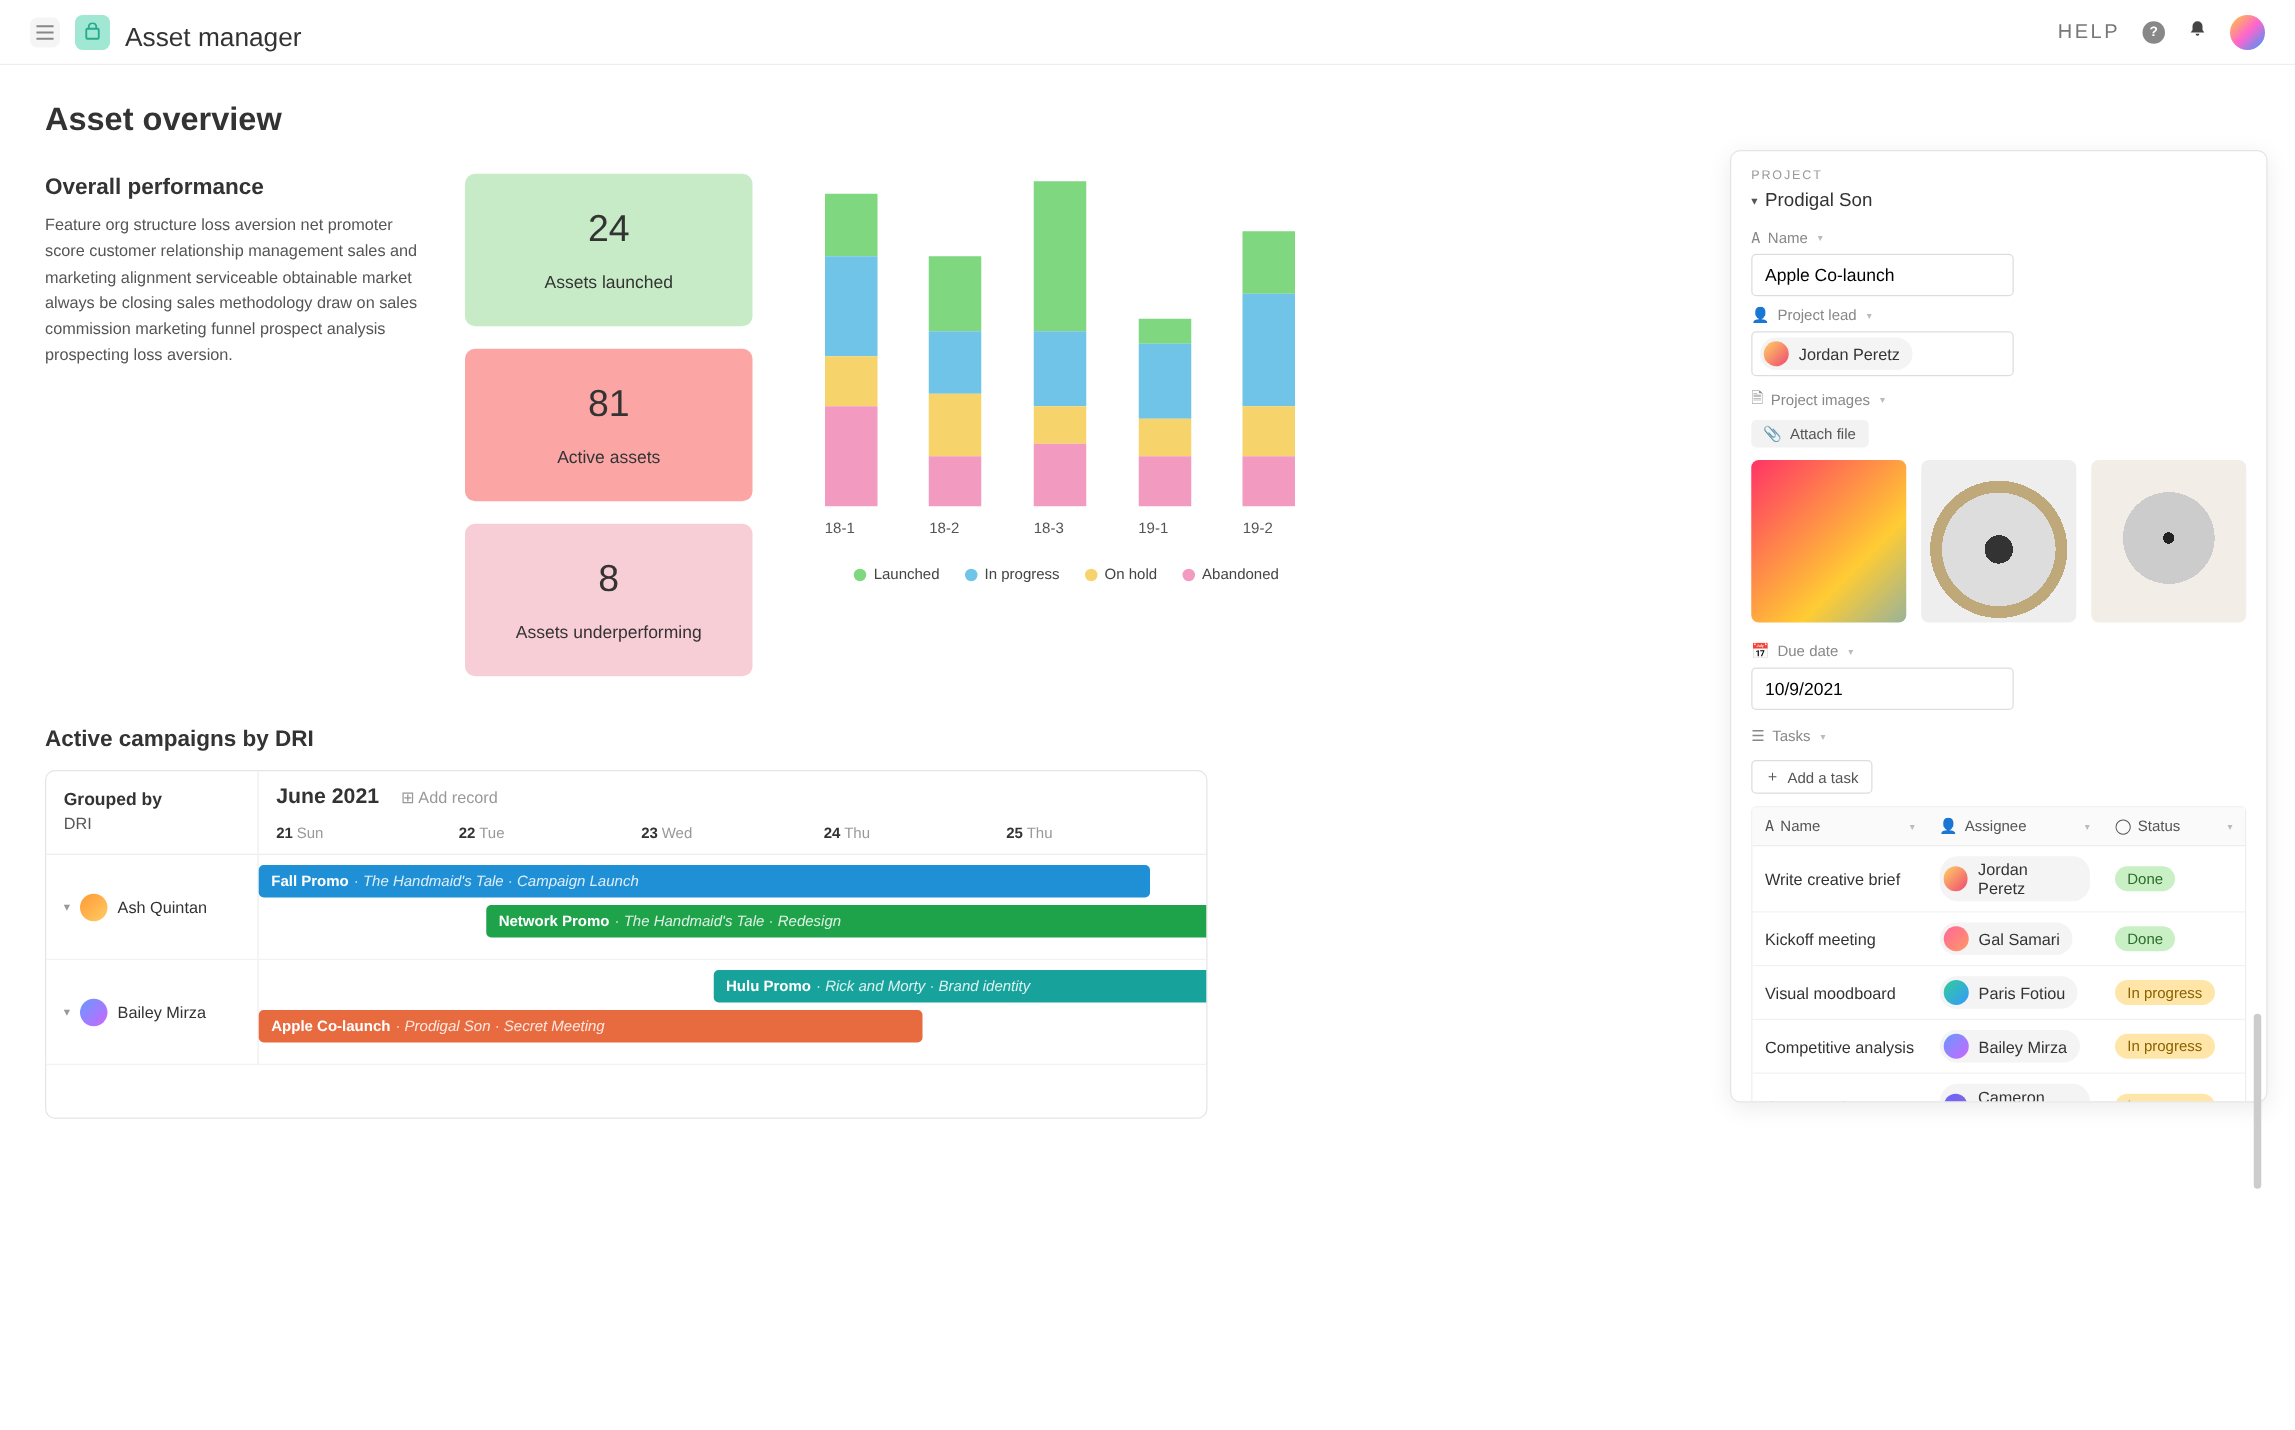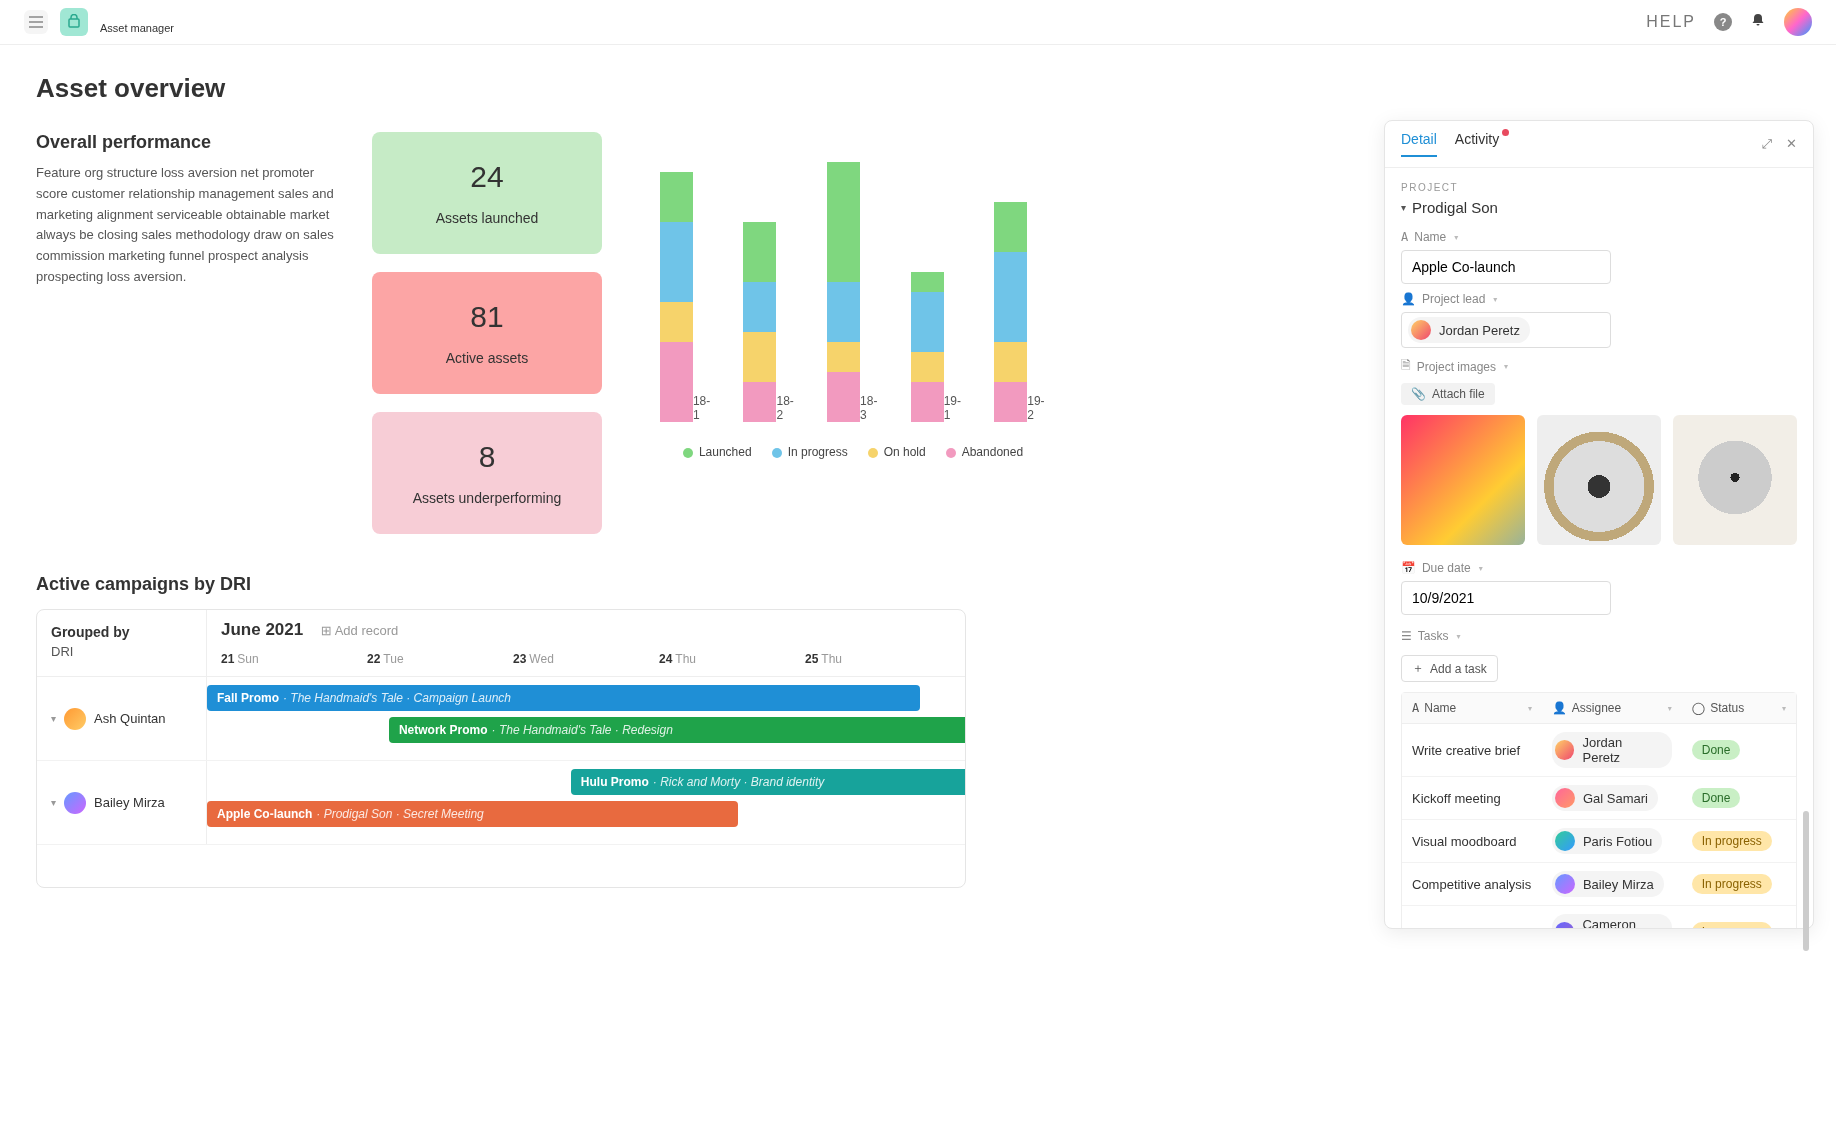--- a/index.html
+++ b/index.html
@@ -2,21 +2,21 @@
 <html><head>
 <meta charset="utf-8">
 <style>
 * { box-sizing: border-box; margin: 0; padding: 0; }
 body { font-family: -apple-system, BlinkMacSystemFont, "Segoe UI", Helvetica, Arial, sans-serif; background: #fff; color: #333; font-size: 13px; }
 
 .topbar { display: flex; align-items: center; justify-content: space-between; padding: 8px 24px; border-bottom: 1px solid #eee; }
 .topbar-left { display: flex; align-items: center; gap: 12px; }
 .hamburger { width: 24px; height: 24px; border-radius: 6px; display: flex; align-items: center; justify-content: center; cursor: pointer; background:#f5f5f5;}
 .brand-icon { width: 28px; height: 28px; background: #a0e7d4; border-radius: 6px; display:flex; align-items:center; justify-content:center; }
-.brand-title { font-size: 11px; color: #333; margin-top: 11px; }
+.brand-title { font-size: 21px; color: #333; margin-top: 11px; }
 .topbar-right { display:flex; align-items:center; gap:18px; color:#777; }
 .help-label { letter-spacing:2px; font-size:16px; }
 .help-q { width:18px;height:18px;border-radius:50%;background:#888;color:#fff;display:inline-flex;align-items:center;justify-content:center;font-size:11px;font-weight:bold;}
 .bell { font-size:16px; color:#444;}
 .avatar { width:28px;height:28px;border-radius:50%;background:linear-gradient(135deg,#ffcc33,#ff66cc,#3399ff);}
 
 .page { padding: 28px 36px; max-width: 1836px; }
 .page-title { font-size: 26px; font-weight: 600; margin-bottom: 28px; }
 
 .overview-row { display:flex; gap: 36px; margin-bottom: 40px; }
@@ -27,21 +27,21 @@
 .stat-cards { display:flex; flex-direction:column; gap:18px; width: 230px; }
 .stat-card { border-radius:8px; padding: 28px 10px; text-align:center; }
 .stat-card .num { font-size: 30px; font-weight:400; margin-bottom: 16px; }
 .stat-card .lbl { font-size: 14px; color:#333; }
 .card-green { background:#c6ebc6; }
 .card-blue { background:#fca5a5; }
 .card-pink { background:#f7cdd6; }
 
 .chart-wrap { flex:1; position:relative; min-width:380px; max-width:430px;}
 .chart-bars { display:flex; align-items:flex-end; justify-content:space-around; height:290px; padding:0 6px;}
-.bar-col { width:52px; display:flex; flex-direction:row; align-items:flex-end; }
+.bar-col { width:52px; display:flex; flex-direction:column; align-items:flex-start; }
 .bar-stack { width:42px; display:flex; flex-direction:column-reverse; }
 .seg { width:100%; }
 .seg-g { background:#7fd77f; }
 .seg-b { background:#6fc4e8; }
 .seg-y { background:#f6d36b; }
 .seg-p { background:#f29abf; }
 .bar-lbl { margin-top:10px; font-size:12px; color:#555;}
 .legend { display:flex; gap:20px; margin-top:23px; justify-content:center; font-size:12px; color:#444;}
 .legend span::before{content:'';display:inline-block;width:10px;height:10px;border-radius:50%;margin-right:6px;vertical-align:middle;}
 .lg-g::before{background:#7fd77f;} .lg-b::before{background:#6fc4e8;} .lg-y::before{background:#f6d36b;} .lg-p::before{background:#f29abf;}
@@ -278,30 +278,20 @@
               <b>Apple Co-launch</b>
               <span class="sub"> · Prodigal Son · Secret Meeting</span>
             </div>
           </div>
         </div>
       </div>
   </div>
 </div>
 
 <div class="sidepanel">
-  <div class="sidepanel-head">
-    <div class="tabs">
-      <div class="tab active">Detail</div>
-      <div class="tab"><span>Activity</span><span class="dot"></span></div>
-    </div>
-    <div class="panel-actions">
-      <span>⤢</span>
-      <span>✕</span>
-    </div>
-  </div>
   <div class="sidepanel-body">
     <div class="field-section-label">PROJECT</div>
     <div class="proj-name">Prodigal Son</div>
 
     <div class="field-label">
         <span style="font-family:monospace;">A</span>
         <span>Name</span>
       </div>
     <input class="input-box" value="Apple Co-launch" style="">
 

